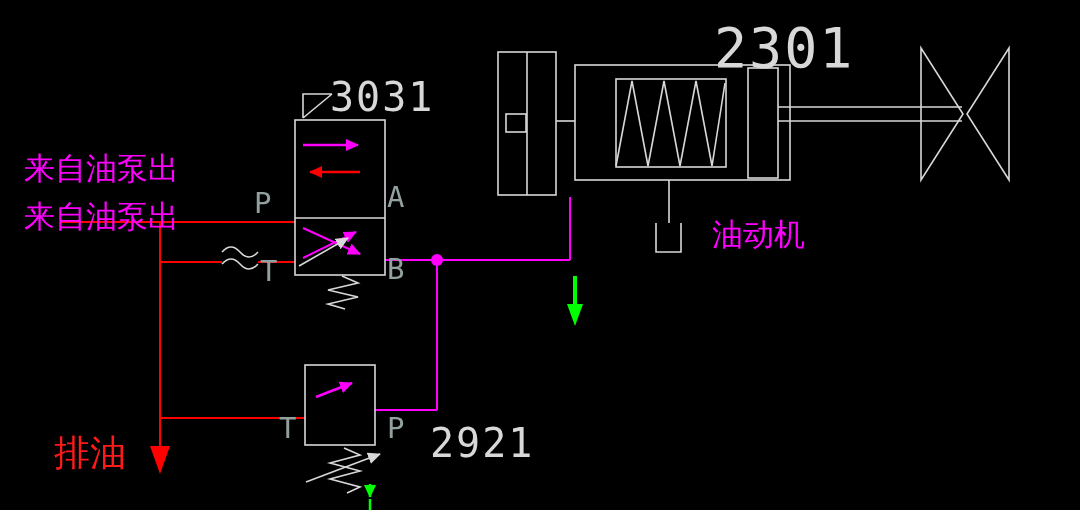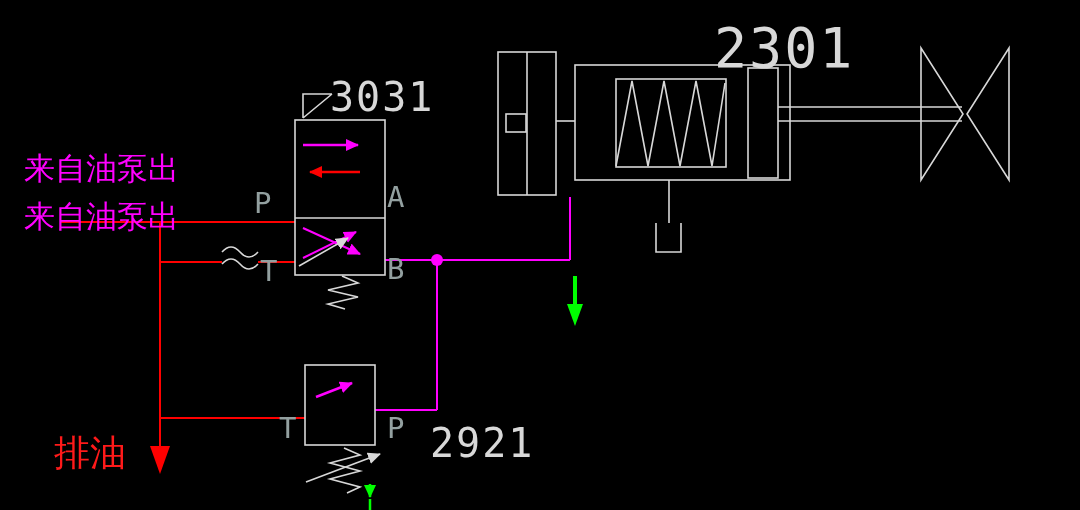--- a/index.html
+++ b/index.html
@@ -112,17 +112,18 @@
   <div class="t port" style="left:260px;top:256px">T</div>
   <div class="t port" style="left:387px;top:254px">B</div>
 
   <div class="t port" style="left:279px;top:413px">T</div>
   <div class="t port" style="left:387px;top:413px">P</div>
 
   <div class="t cn magenta" style="left:24px;top:144px;font-size:31px;line-height:48px">
     <div>来自油泵出</div>
     <div>来自油泵出</div>
   </div>
+  <div class="t cn magenta" style="left:712px;top:218px;font-size:31px">油动机</div>
 
 
   <div class="t cn redt" style="left:54px;top:434px;font-size:36px">排油</div>
 
 </div>
 
 </body></html>

